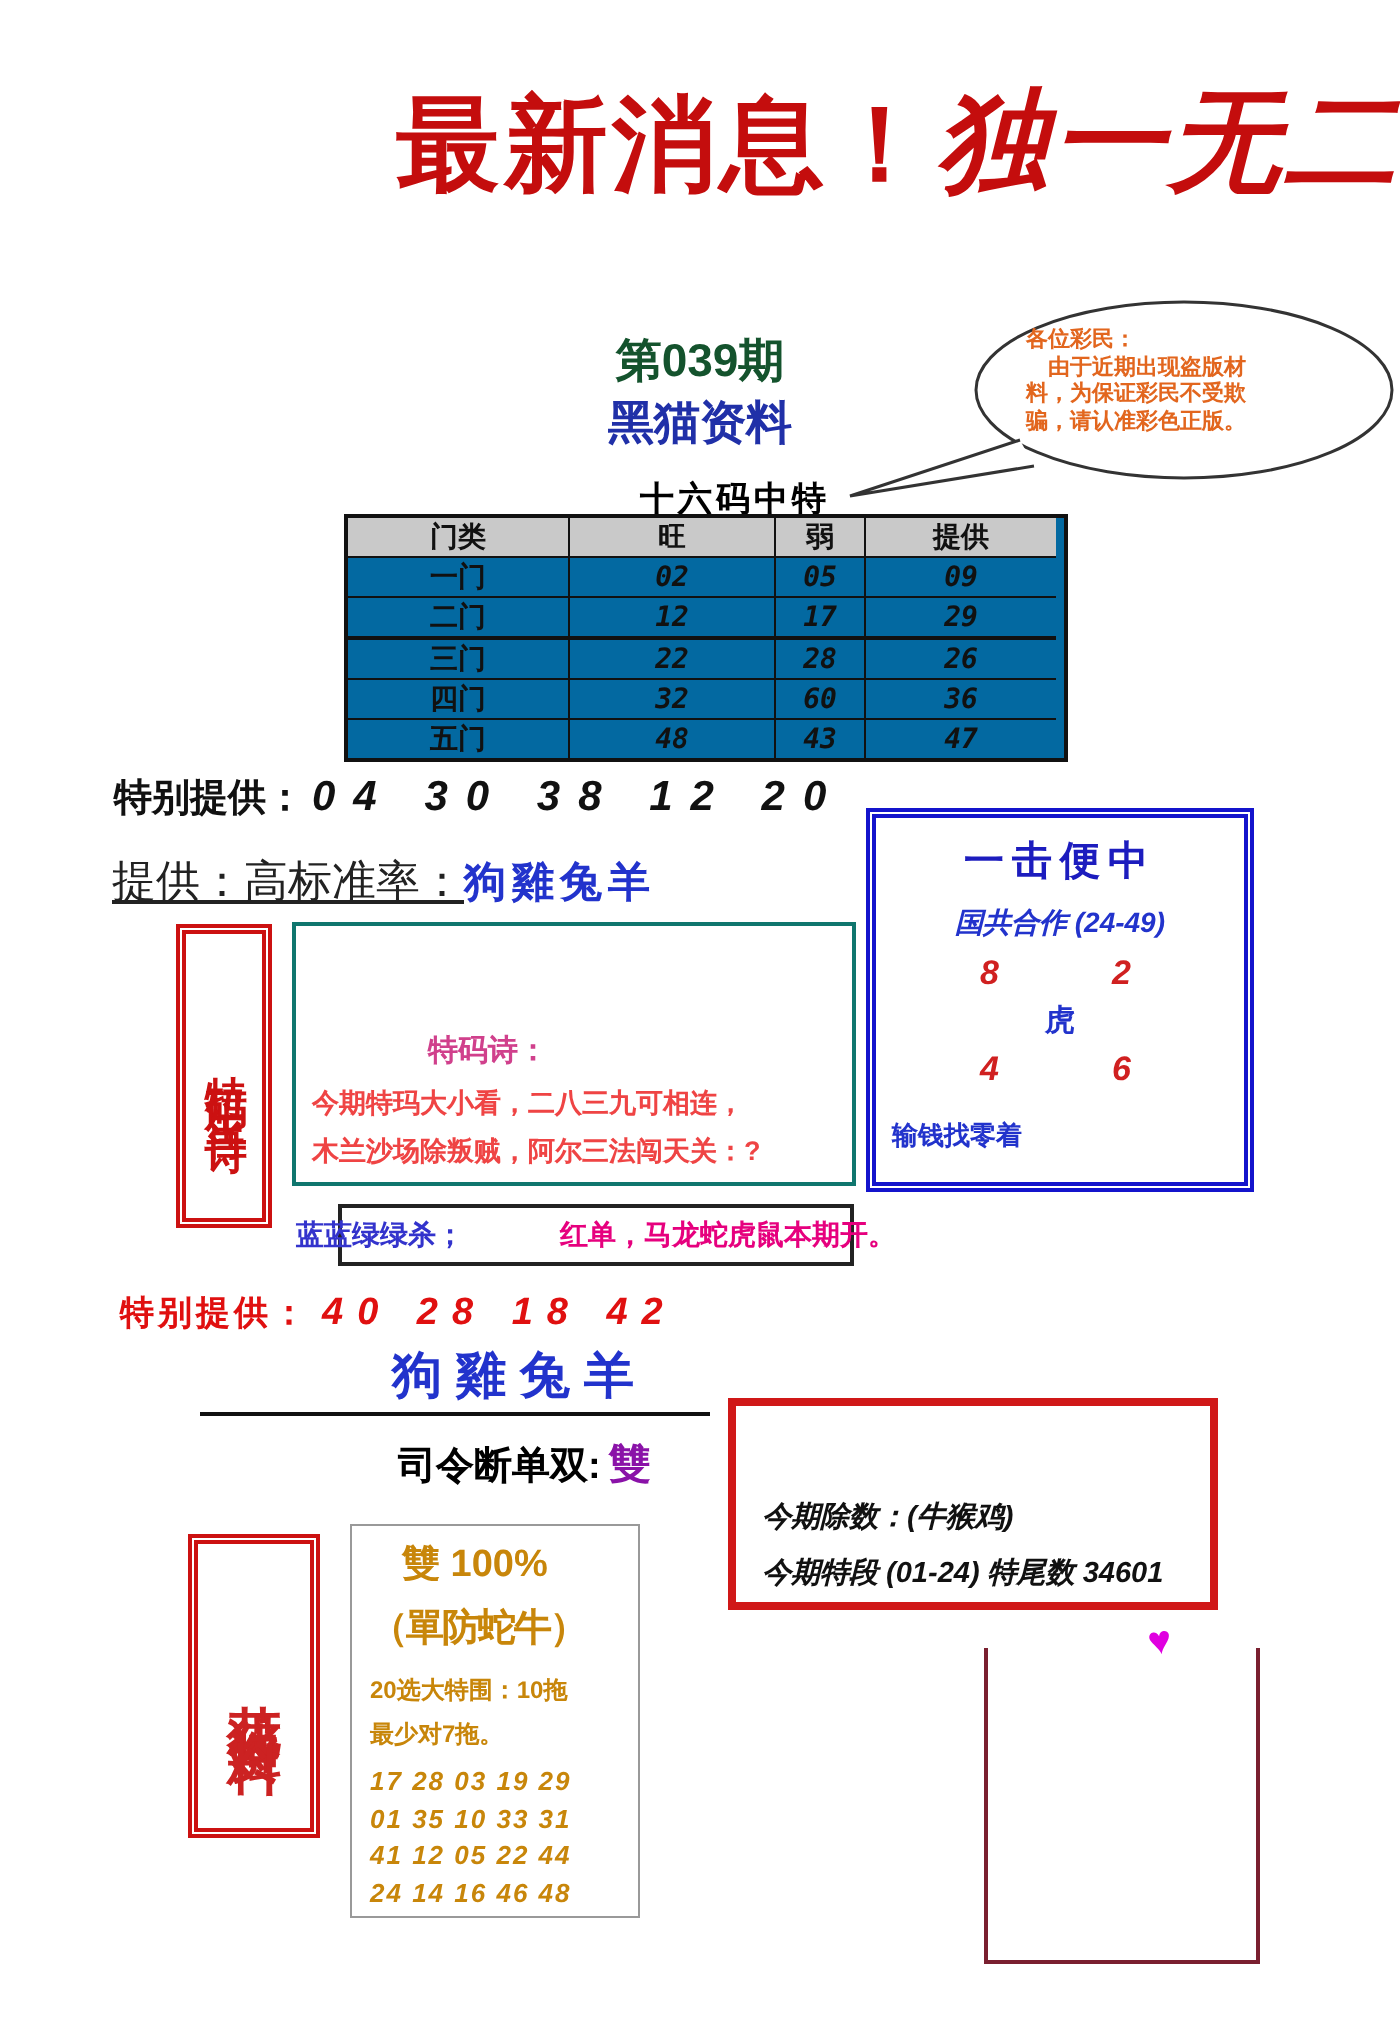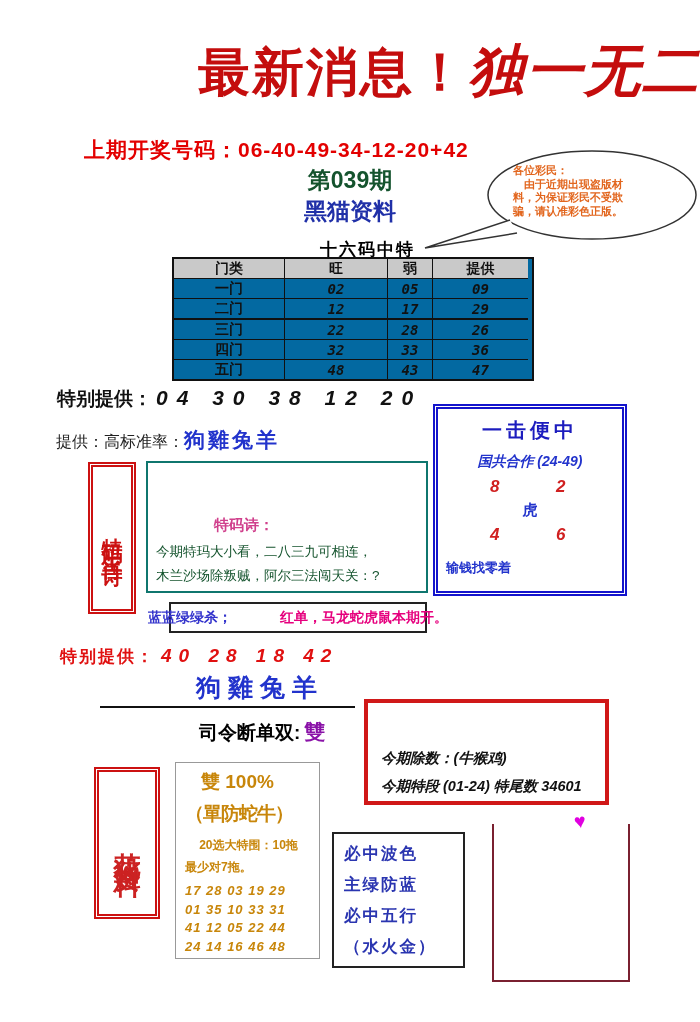--- a/index.html
+++ b/index.html
@@ -31,21 +31,21 @@
   .sixteen .cat{font-weight:bold;}
   .sixteen .num{font-weight:bold;font-style:italic;font-family:"DejaVu Sans Mono",monospace;}
   .sixteen .thick{border-bottom:2px solid #111;}
   .sixteen .last{border-bottom:none;}
 
   
   .special1{top:386px;left:57px;}
   .special1 .lab{font-size:19px;font-weight:bold;font-family:"Liberation Serif","DejaVu Serif",serif;}
   .special1 .nums{font-size:21px;font-weight:bold;font-style:italic;letter-spacing:9px;margin-left:4px;}
   .provide{top:426px;left:56px;}
-  .provide .lab{font-size:16px;color:#222;font-family:"Liberation Serif","DejaVu Serif",serif;}
+  .provide .lab{font-size:22px;color:#222;font-family:"Liberation Serif","DejaVu Serif",serif;text-decoration:underline;}
   .provide .zod{font-size:21px;font-weight:bold;color:#2233cc;letter-spacing:3px;}
 
   
   .one-hit{top:404px;left:433px;width:184px;height:182px;border:5px double #1414cc;}
   .one-hit .oh-title{position:absolute;top:8px;left:0;width:100%;text-align:center;
     font-size:20px;font-weight:bold;color:#1c1cbe;letter-spacing:4px;}
   .one-hit .coop{position:absolute;top:44px;left:0;width:100%;text-align:center;
     font-size:14px;font-weight:bold;font-style:italic;color:#2233cc;}
   .one-hit .rn{position:absolute;font-size:17px;font-weight:bold;font-style:italic;color:#d02020;}
   .one-hit .mid{position:absolute;top:92px;left:0;width:100%;text-align:center;
@@ -54,21 +54,21 @@
   .one-hit2{top:596px;left:433px;width:184px;height:64px;border:5px double #1414cc;
     padding:3px 0 0 6px;}
   .one-hit2 .l{font-size:12.5px;font-weight:bold;color:#2233cc;line-height:21px;white-space:nowrap;}
 
   
   .side-box{top:462px;left:88px;width:38px;height:142px;border:5px double #cc1111;
     display:flex;align-items:center;justify-content:center;}
   .side-box span{writing-mode:vertical-rl;font-size:21px;font-weight:bold;color:#cc1111;letter-spacing:7px;}
   .poem-box{top:461px;left:146px;width:278px;height:128px;border:2px solid #0f766e;}
   .poem-box .pt{position:absolute;left:66px;top:53px;font-size:15px;font-weight:bold;color:#d0408c;}
-  .poem-box .pl{position:absolute;left:8px;font-size:13.5px;font-weight:normal;color:#14532d;white-space:nowrap;}
+  .poem-box .pl{position:absolute;left:8px;font-size:13.5px;font-weight:bold;color:#ef4444;white-space:nowrap;}
   .kill-box{top:602px;left:169px;width:254px;height:27px;border:2px solid #222;
     display:flex;align-items:center;justify-content:center;font-size:14px;font-weight:bold;white-space:nowrap;gap:48px;}
   .kill-box .kb{color:#3333cc;}
   .kill-box .kr{color:#e6007e;}
 
   .special2{top:645px;left:60px;color:#e01010;}
   .special2 .lab{font-size:17px;font-weight:bold;letter-spacing:2px;}
   .special2 .nums{font-size:19px;font-weight:bold;font-style:italic;letter-spacing:7px;margin-left:6px;}
   .zodiac-big{top:671px;left:196px;font-size:25px;font-weight:bold;color:#2233cc;letter-spacing:7px;}
   .zline{top:706px;left:100px;width:255px;height:2px;background:#111;}
@@ -82,40 +82,39 @@
 
   
   .flower-box{top:767px;left:94px;width:56px;height:142px;border:5px double #cc1111;
     display:flex;align-items:center;justify-content:center;}
   .flower-box span{writing-mode:vertical-rl;font-size:27px;font-weight:bold;color:#cc2222;letter-spacing:6px;}
 
   .orange-box{top:762px;left:175px;width:127px;height:189px;border:1px solid #999;
     padding:6px 7px 0 9px;color:#c8860a;}
   .orange-box .o1{font-size:19px;font-weight:bold;padding-left:16px;}
   .orange-box .o2{font-size:19px;font-weight:bold;margin-top:6px;letter-spacing:-1px;}
-  .orange-box .o3{font-size:12px;font-weight:bold;margin-top:10px;white-space:nowrap;text-align:center;}
+  .orange-box .o3{font-size:12px;font-weight:bold;margin-top:10px;white-space:nowrap;}
   .orange-box .o4{font-size:12px;font-weight:bold;margin-top:5px;}
   .orange-box .orow{font-size:13px;font-weight:bold;font-style:italic;line-height:18.5px;
     letter-spacing:1px;white-space:nowrap;}
   .orange-box .orows{margin-top:6px;}
 
   .hit-box{top:832px;left:332px;width:119px;height:128px;border:2px solid #222;padding:4px 0 0 10px;}
   .hit-box .h{font-size:16.5px;font-weight:bold;color:#2a35b0;line-height:31px;letter-spacing:2px;white-space:nowrap;}
 
   .br-box{top:824px;left:492px;width:134px;height:156px;border:2px solid #7a2030;border-top:none;}
   .heart{top:810px;left:574px;font-size:20px;color:#e000e0;transform:rotate(-8deg);}
 </style>
 </head>
 <body>
 
 <div id="page">
 
   <div class="abs main-title"><span>最新消息！</span><span class="t2">独一无二</span></div>
 
-  <div class="abs prev-draw">上期开奖号码：06-40-49-34-12-20+42</div>
   <div class="abs issue">第039期</div>
   <div class="abs source">黑猫资料</div>
 
   <svg class="abs bubble-svg" width="285" height="115">
     <ellipse cx="177" cy="47" rx="104" ry="44" fill="#ffffff" stroke="#333" stroke-width="1.5"></ellipse>
     <path d="M 95,72 L 10,100 L 102,85" fill="#ffffff" stroke="#333" stroke-width="1.5"></path>
   </svg>
   <div class="abs bubble-text">
     <div>各位彩民：</div>
     <div>　由于近期出现盗版材</div>
@@ -140,21 +139,21 @@
     <div class="cell num thick">17</div>
     <div class="cell num thick">29</div>
 
     <div class="cell cat">三门</div>
     <div class="cell num">22</div>
     <div class="cell num">28</div>
     <div class="cell num">26</div>
 
     <div class="cell cat">四门</div>
     <div class="cell num">32</div>
-    <div class="cell num">33</div>
+    <div class="cell num">60</div>
     <div class="cell num">36</div>
 
     <div class="cell cat last">五门</div>
     <div class="cell num last">48</div>
     <div class="cell num last">43</div>
     <div class="cell num last">47</div>
   </div>
 
   <div class="abs special1"><span class="lab">特别提供：</span><span class="nums">04 30 38 12 20</span></div>
 
@@ -206,23 +205,17 @@
     <div class="o3">20选大特围：10拖</div>
     <div class="o4">最少对7拖。</div>
     <div class="orows">
       <div class="orow">17 28 03 19 29</div>
       <div class="orow">01 35 10 33 31</div>
       <div class="orow">41 12 05 22 44</div>
       <div class="orow">24 14 16 46 48</div>
     </div>
   </div>
 
-  <div class="abs hit-box">
-    <div class="h">必中波色</div>
-    <div class="h">主绿防蓝</div>
-    <div class="h">必中五行</div>
-    <div class="h">（水火金）</div>
-  </div>
 
   <div class="abs br-box"></div>
   <div class="abs heart">♥</div>
 
 </div>
 
 </body></html>

